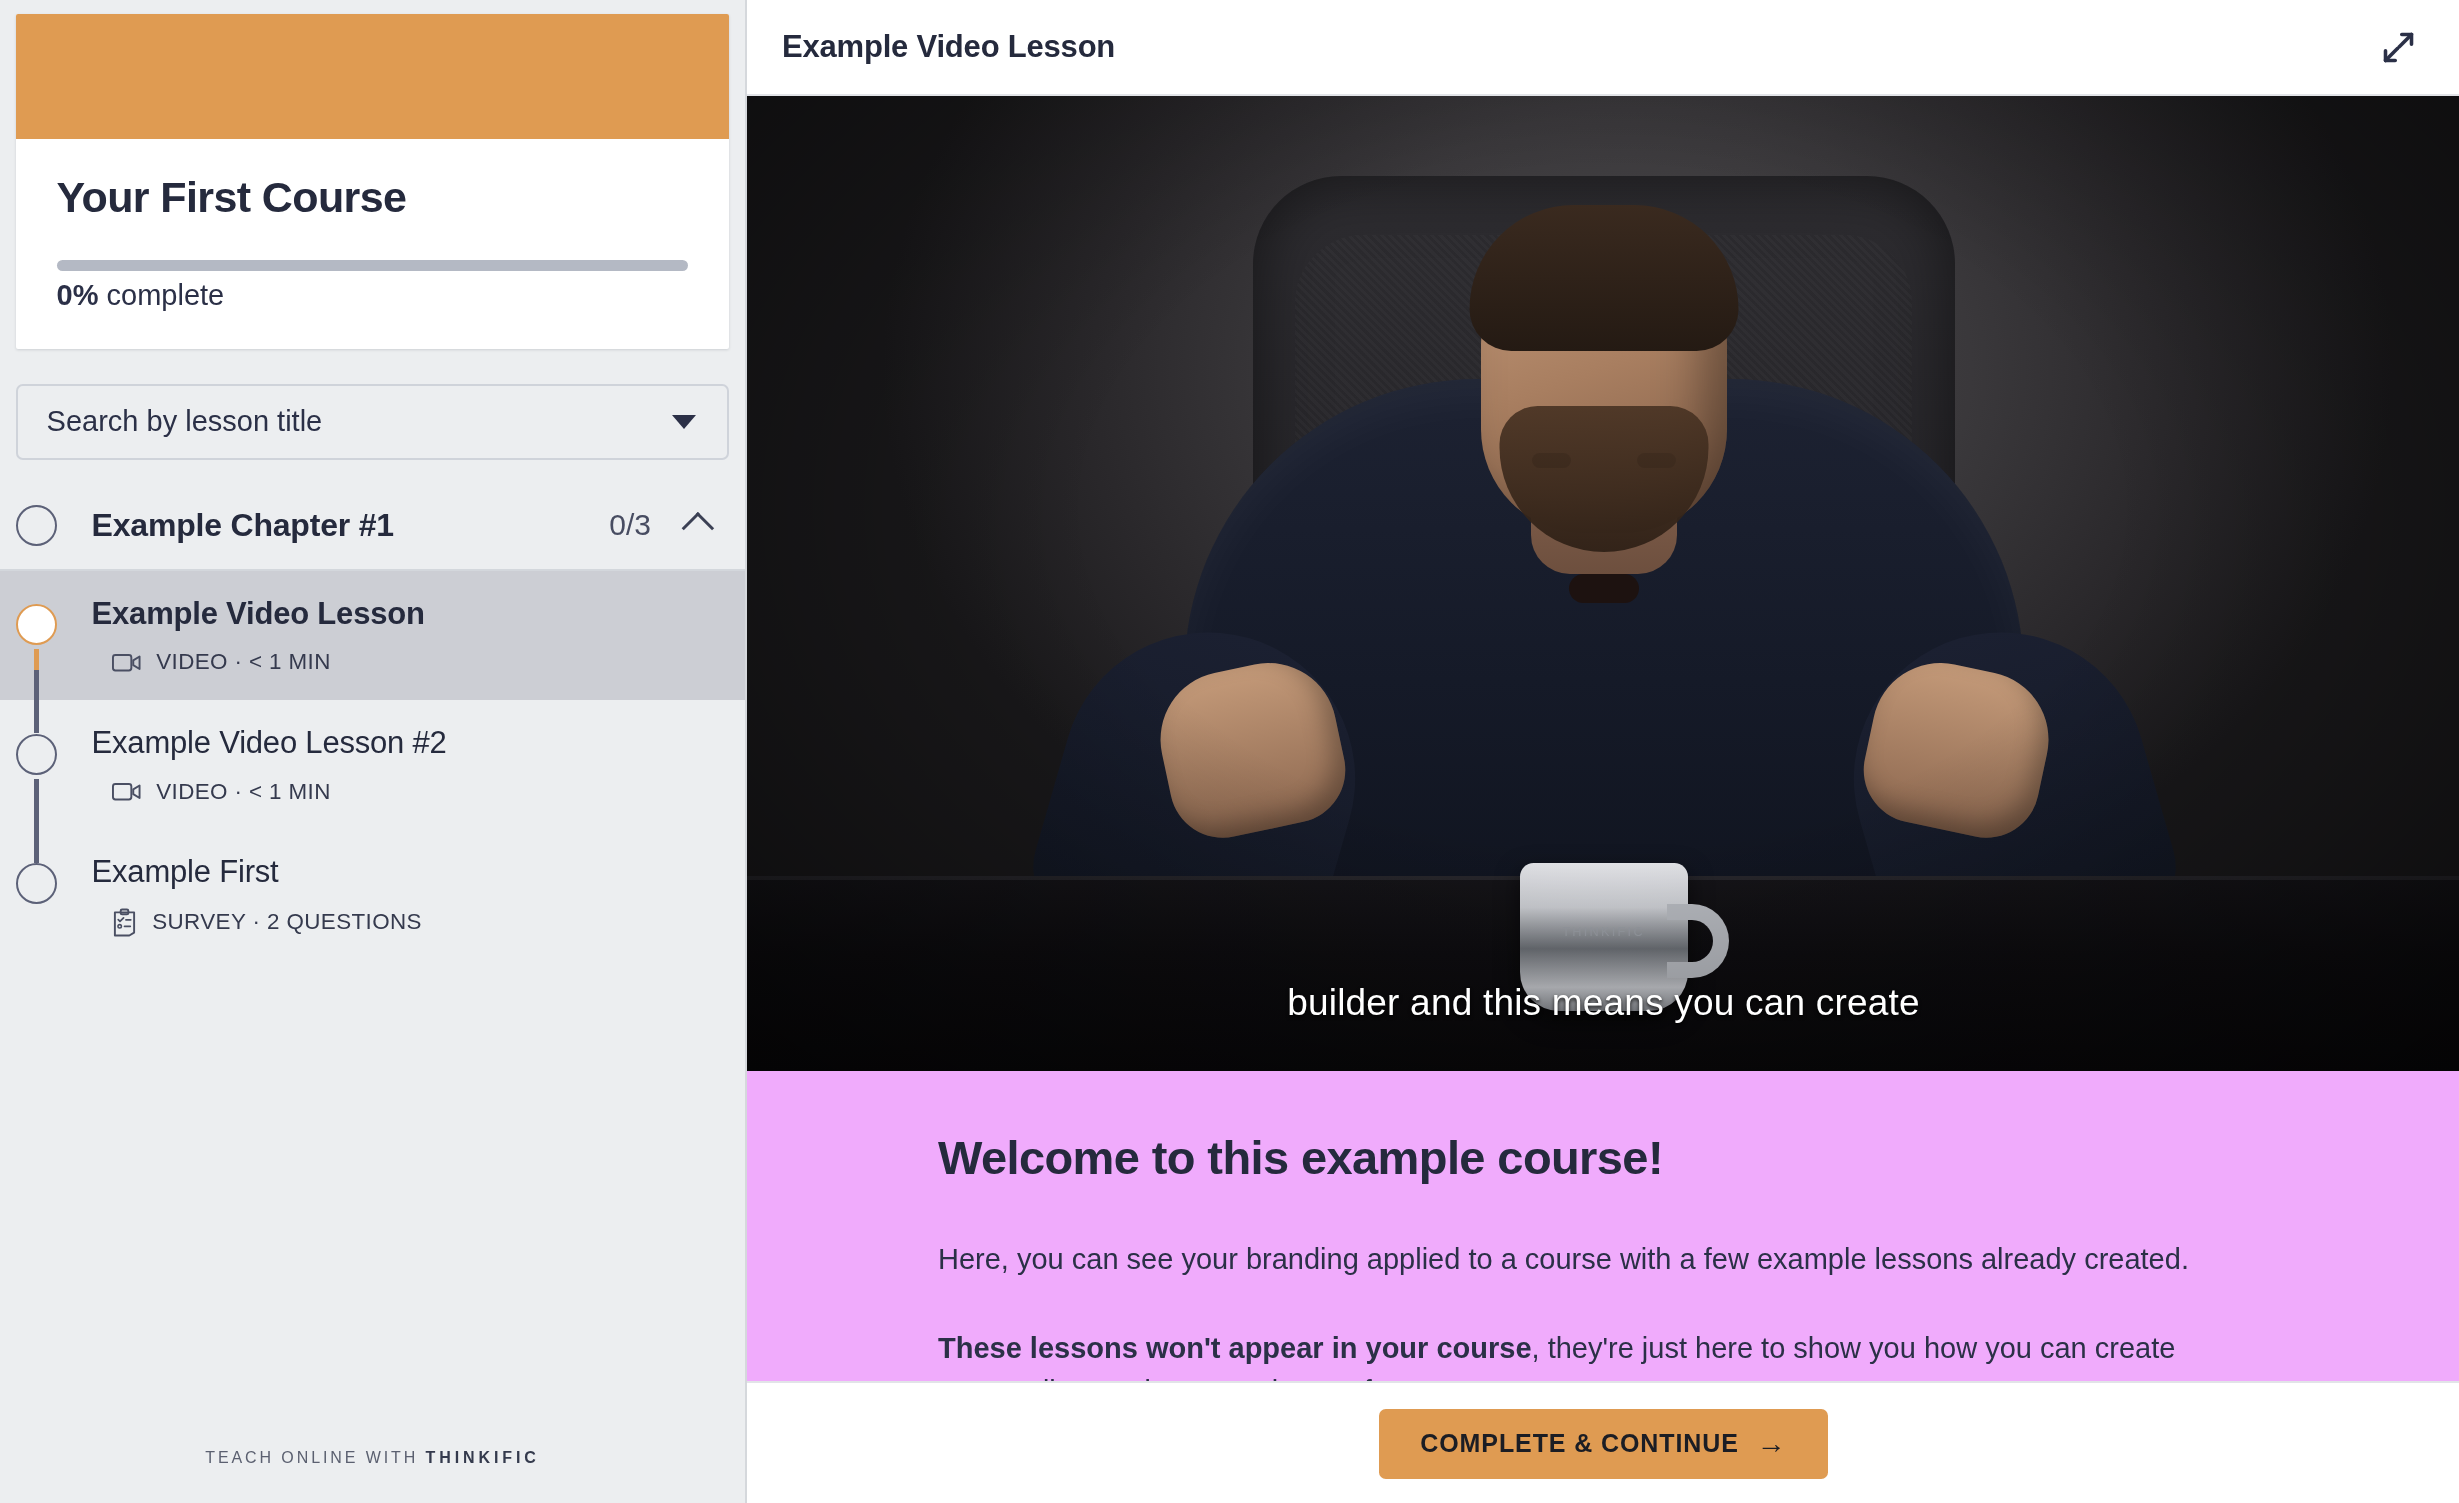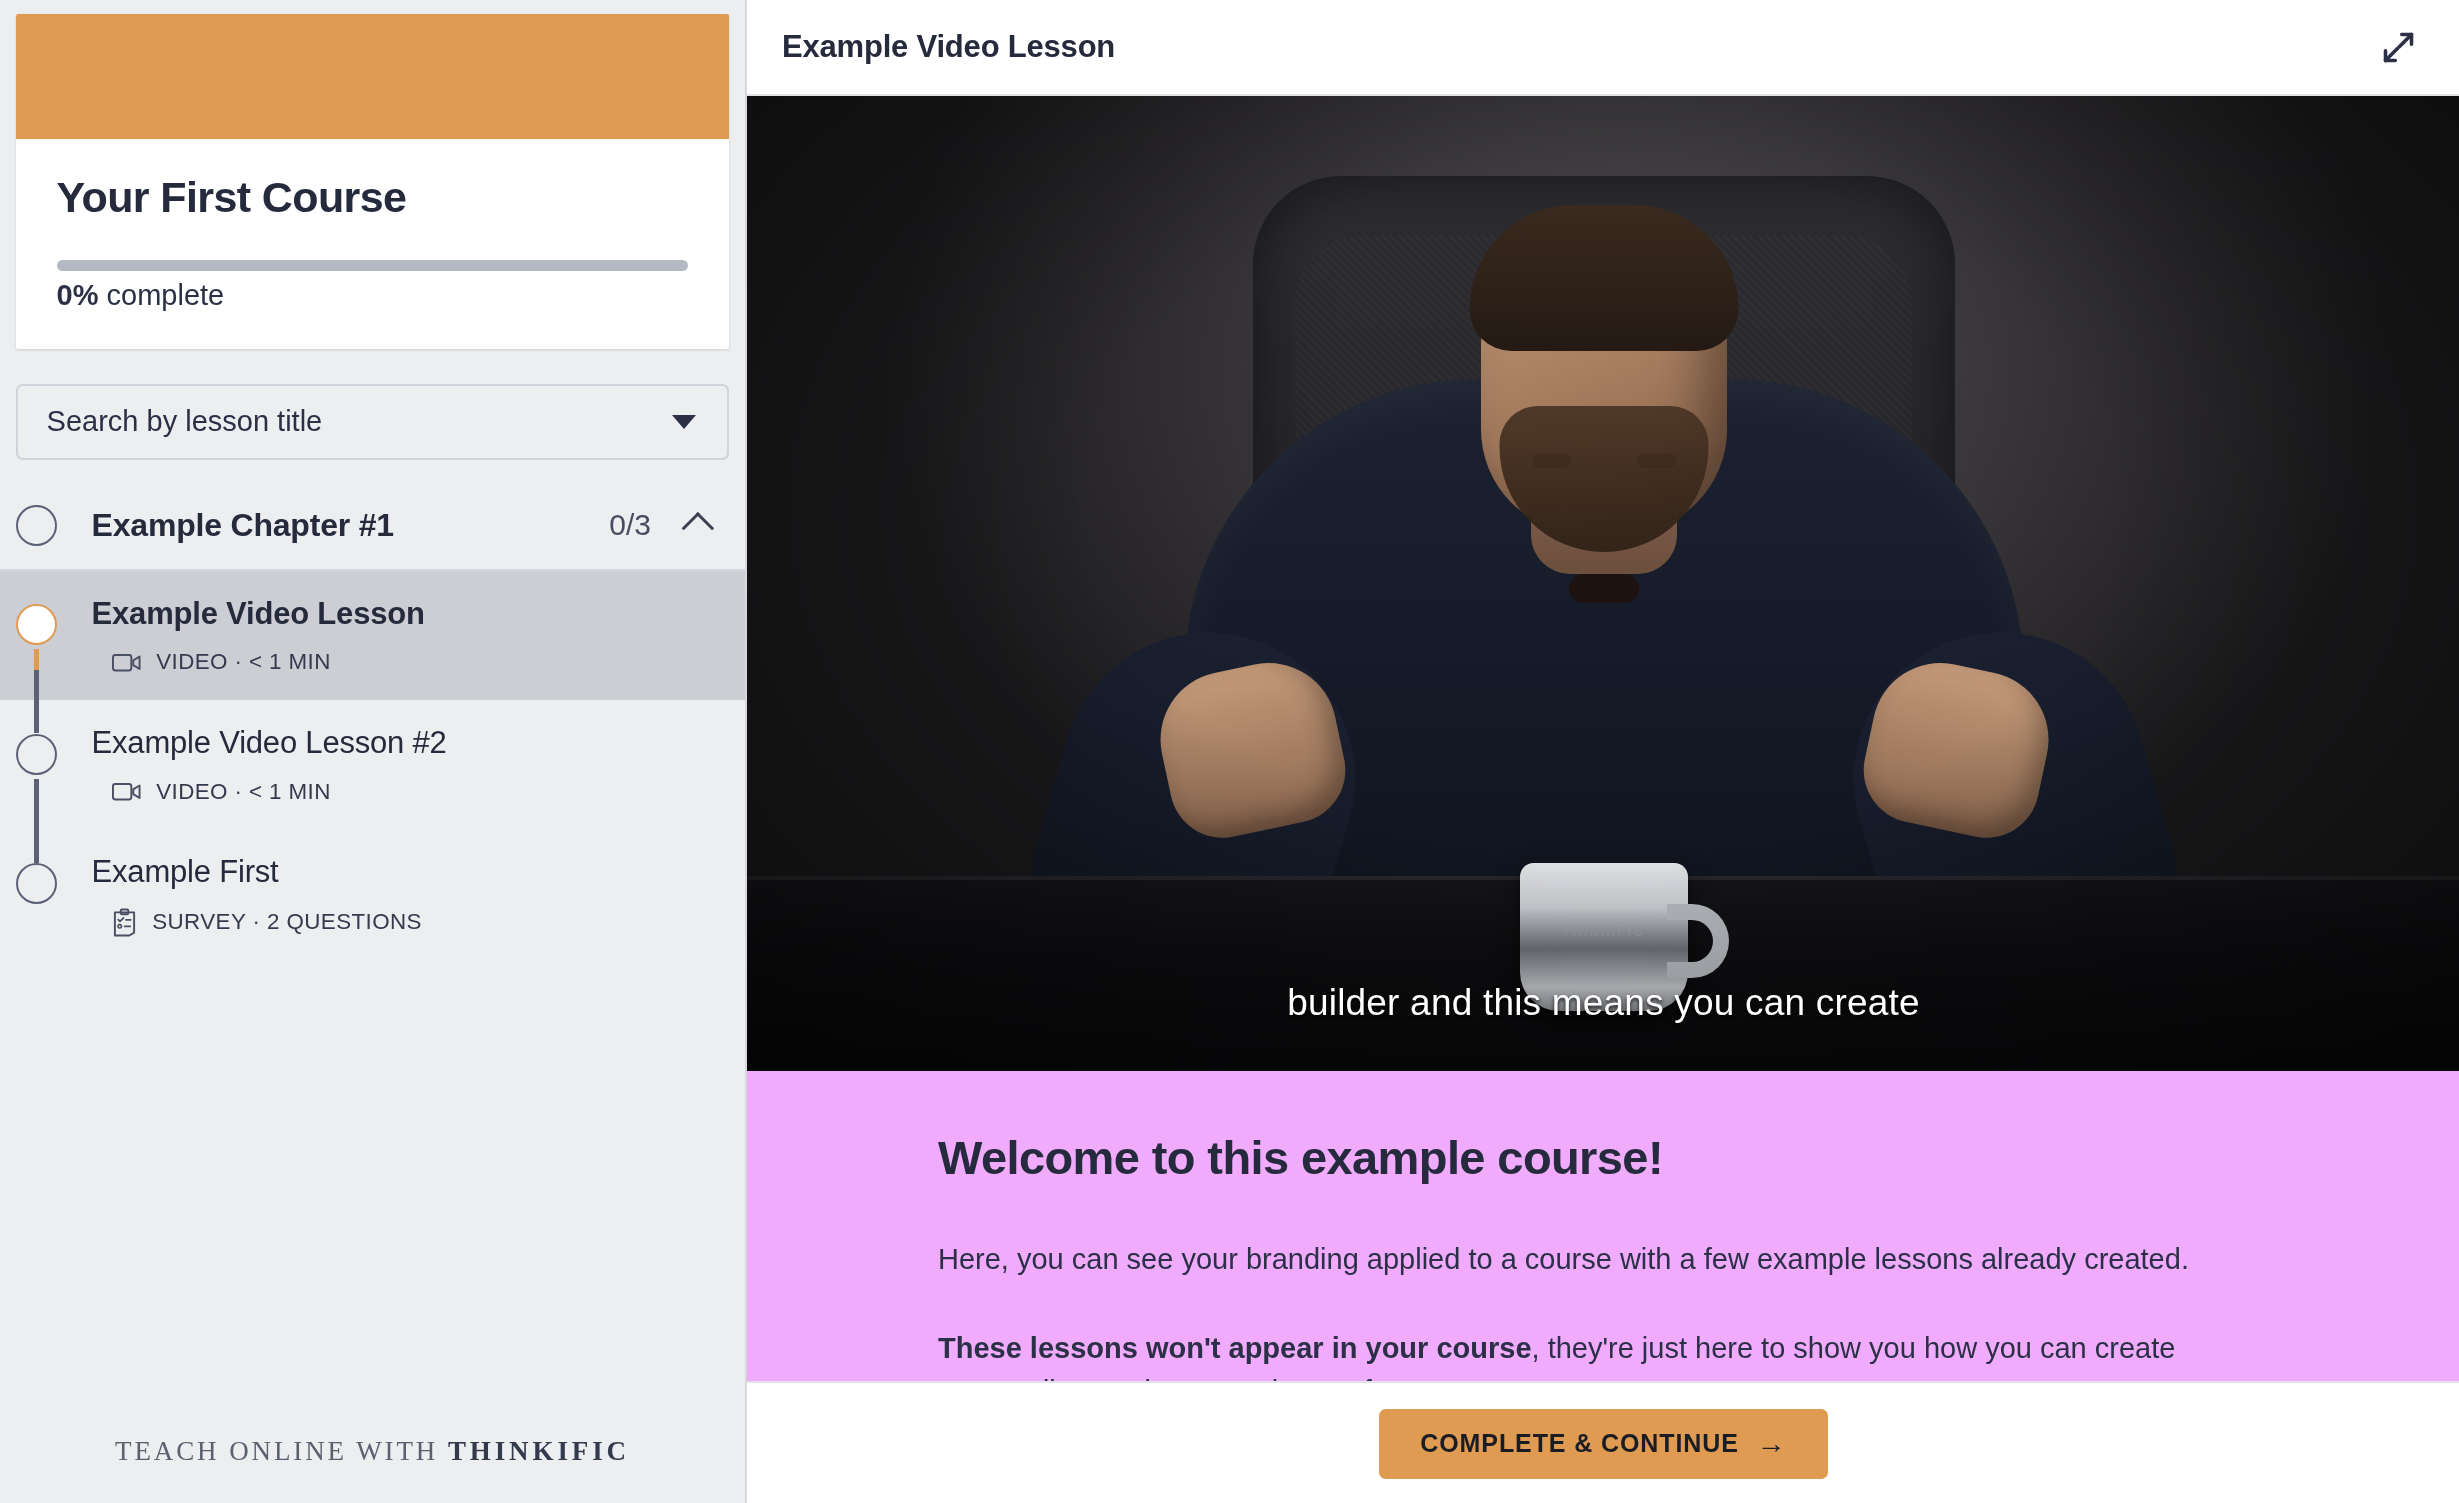--- a/index.html
+++ b/index.html
@@ -212,24 +212,23 @@
     margin-left: 20px;
   }
   .meta-icon { margin-right: 15.6px; display: flex; align-items: center; }
 
   .sidebar-footer {
     margin-top: auto;
     text-align: center;
     padding-bottom: 37px;
   }
   .footer-text {
-    font-size: 27px;
+    font-size: 16px;
     letter-spacing: 2.9px;
     color: #5b6070;
-    font-family: Liberation Serif, serif;
   }
   .footer-text b { font-weight: bold; color: #343a4d; letter-spacing: 3.9px; }
 
   
   .main {
     position: relative;
     flex: 1 1 auto;
     height: 1504px;
     background: #ffffff;
     display: flex;

